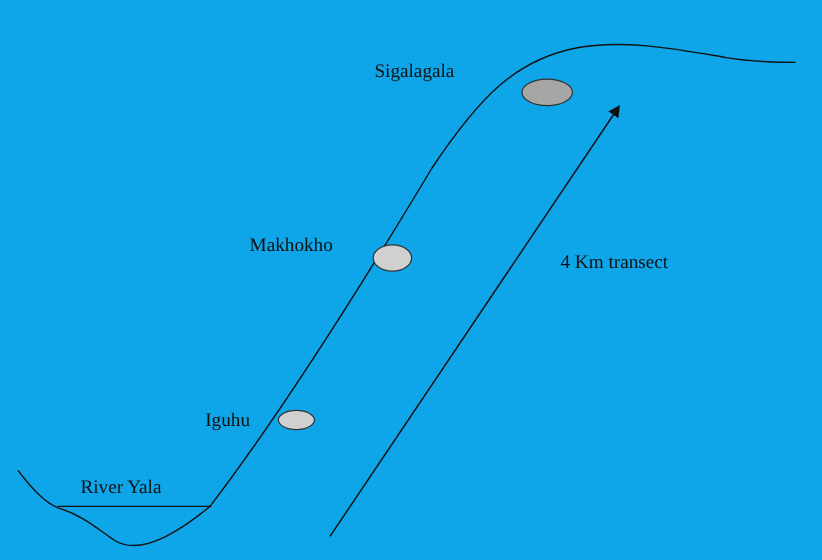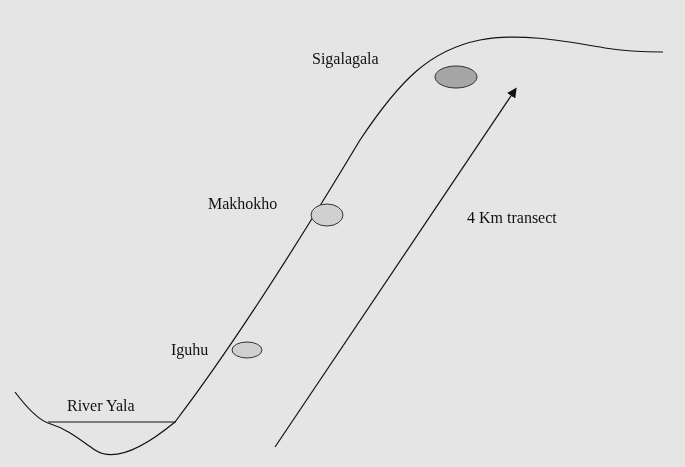--- a/index.html
+++ b/index.html
@@ -1,16 +1,16 @@
 <!DOCTYPE html>
 <html><head>
 <meta charset="utf-8">
 <style>
   html, body { margin: 0; padding: 0; background: #ffffff; }
-  #canvas { position: relative; width: 685px; height: 467px; background: #e5e5e5; overflow: hidden; }
+  #canvas { position: relative; width: 685px; height: 467px; background: #0ea5e9; overflow: hidden; }
   svg { position: absolute; left: 0; top: 0; }
   .label { font-family: "Liberation Serif", serif; font-size: 16px; fill: #111111; }
 </style>
 </head>
 <body>
 
 <div id="canvas">
   <svg width="685" height="467" viewBox="0 0 685 467">
     <defs>
       <marker id="arrowhead" markerWidth="10" markerHeight="10" refX="7" refY="5" orient="auto" markerUnits="userSpaceOnUse">

